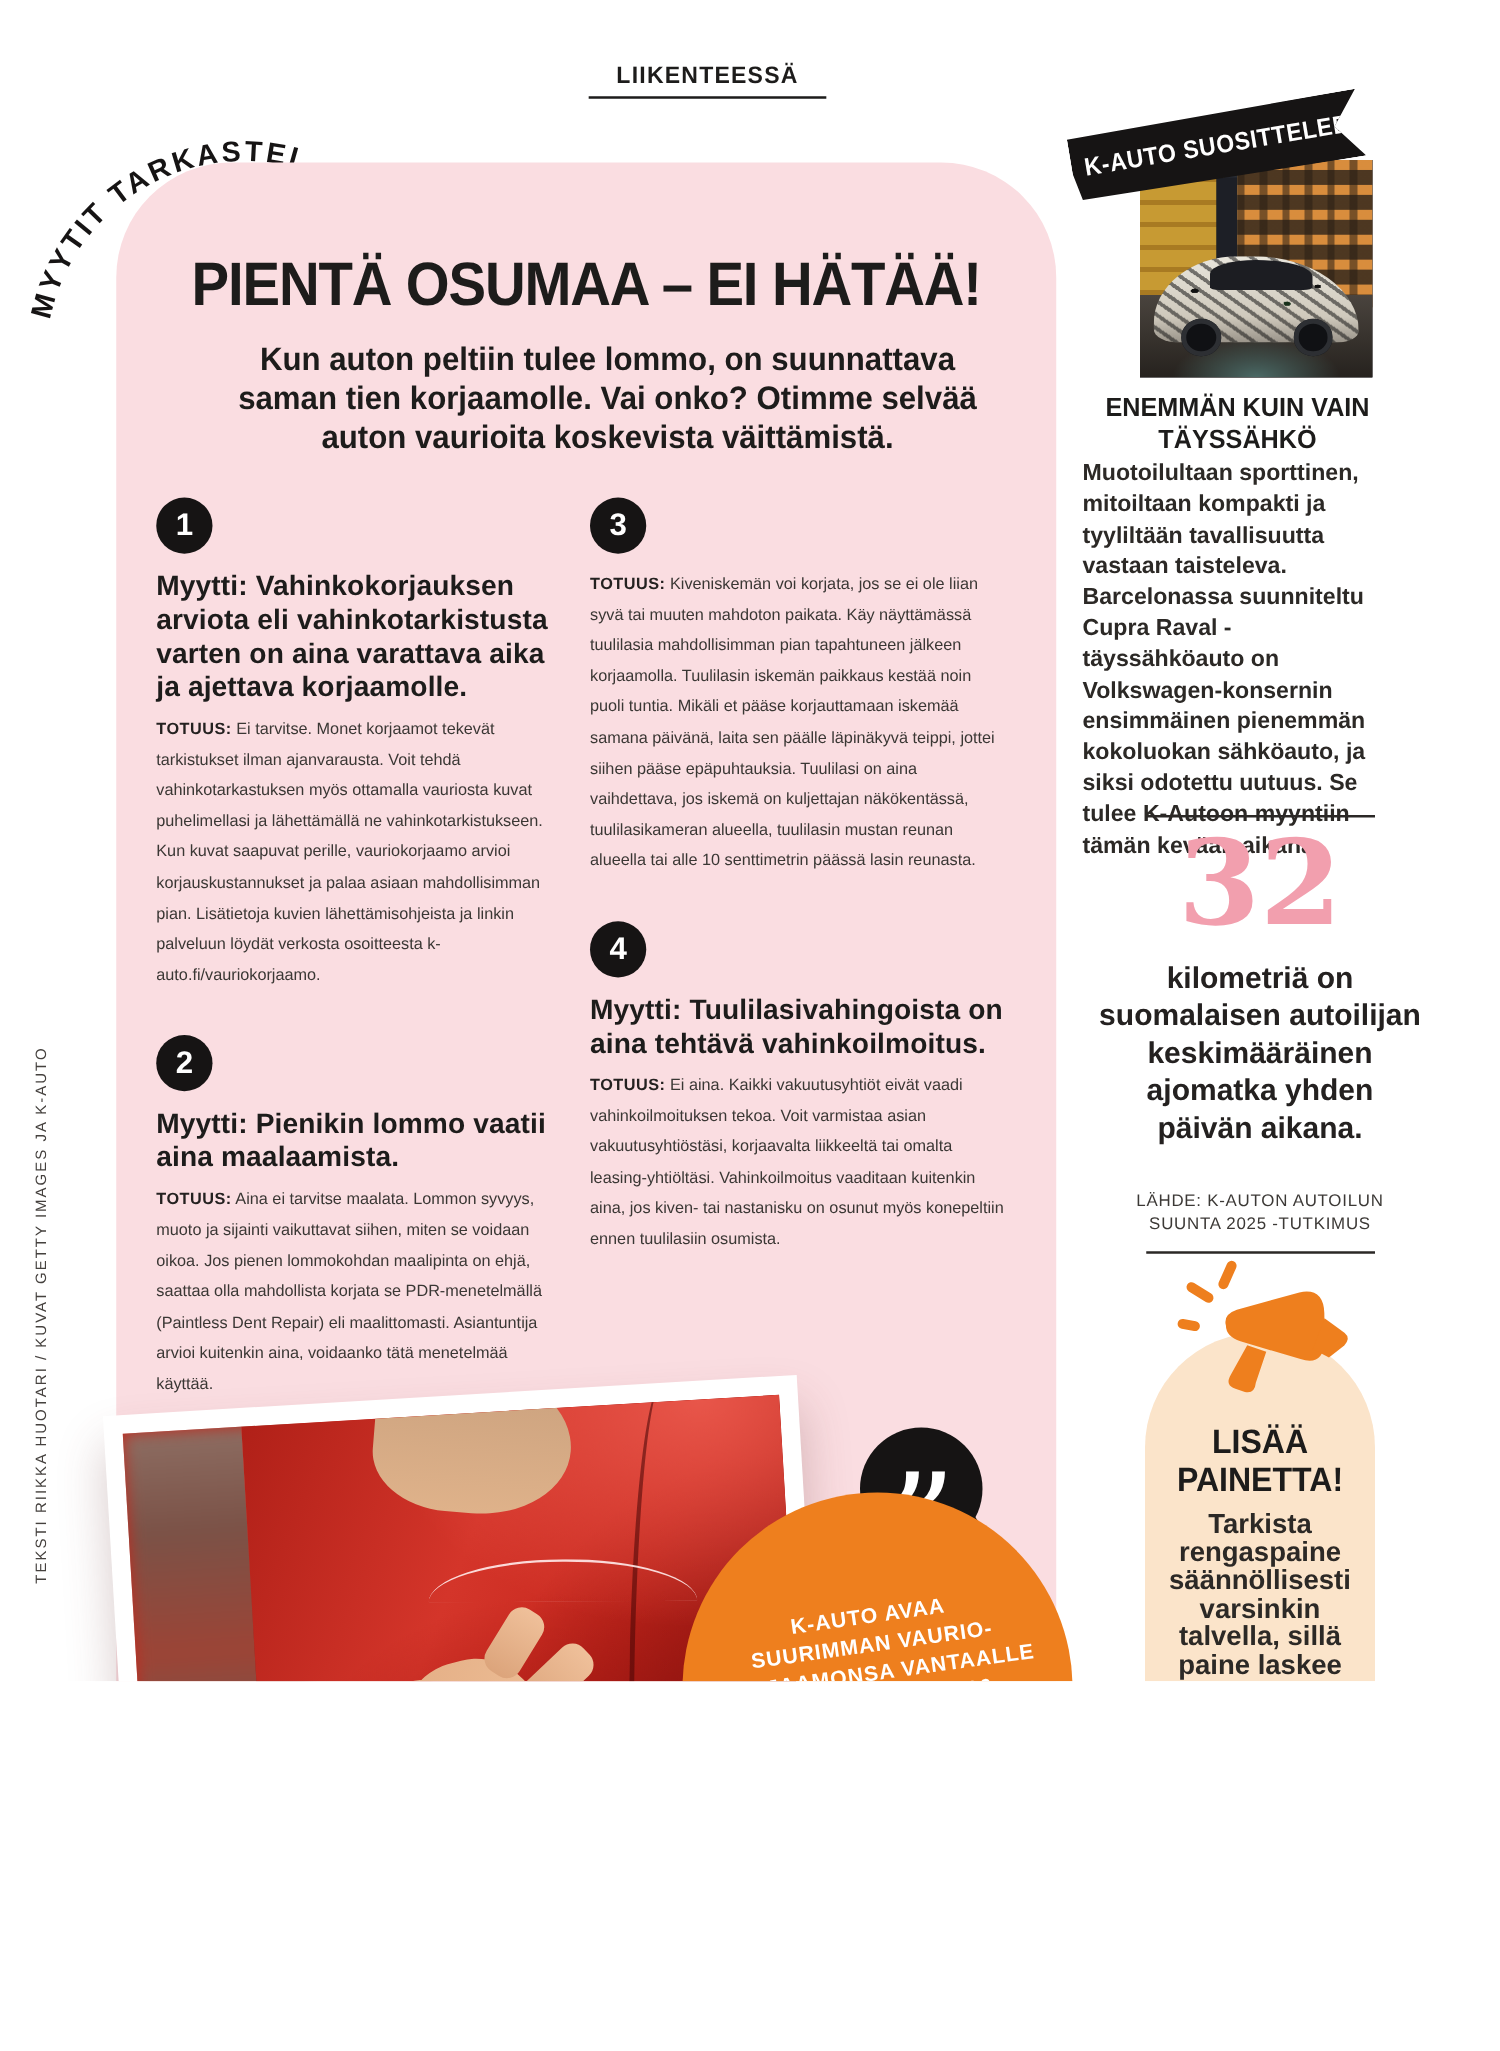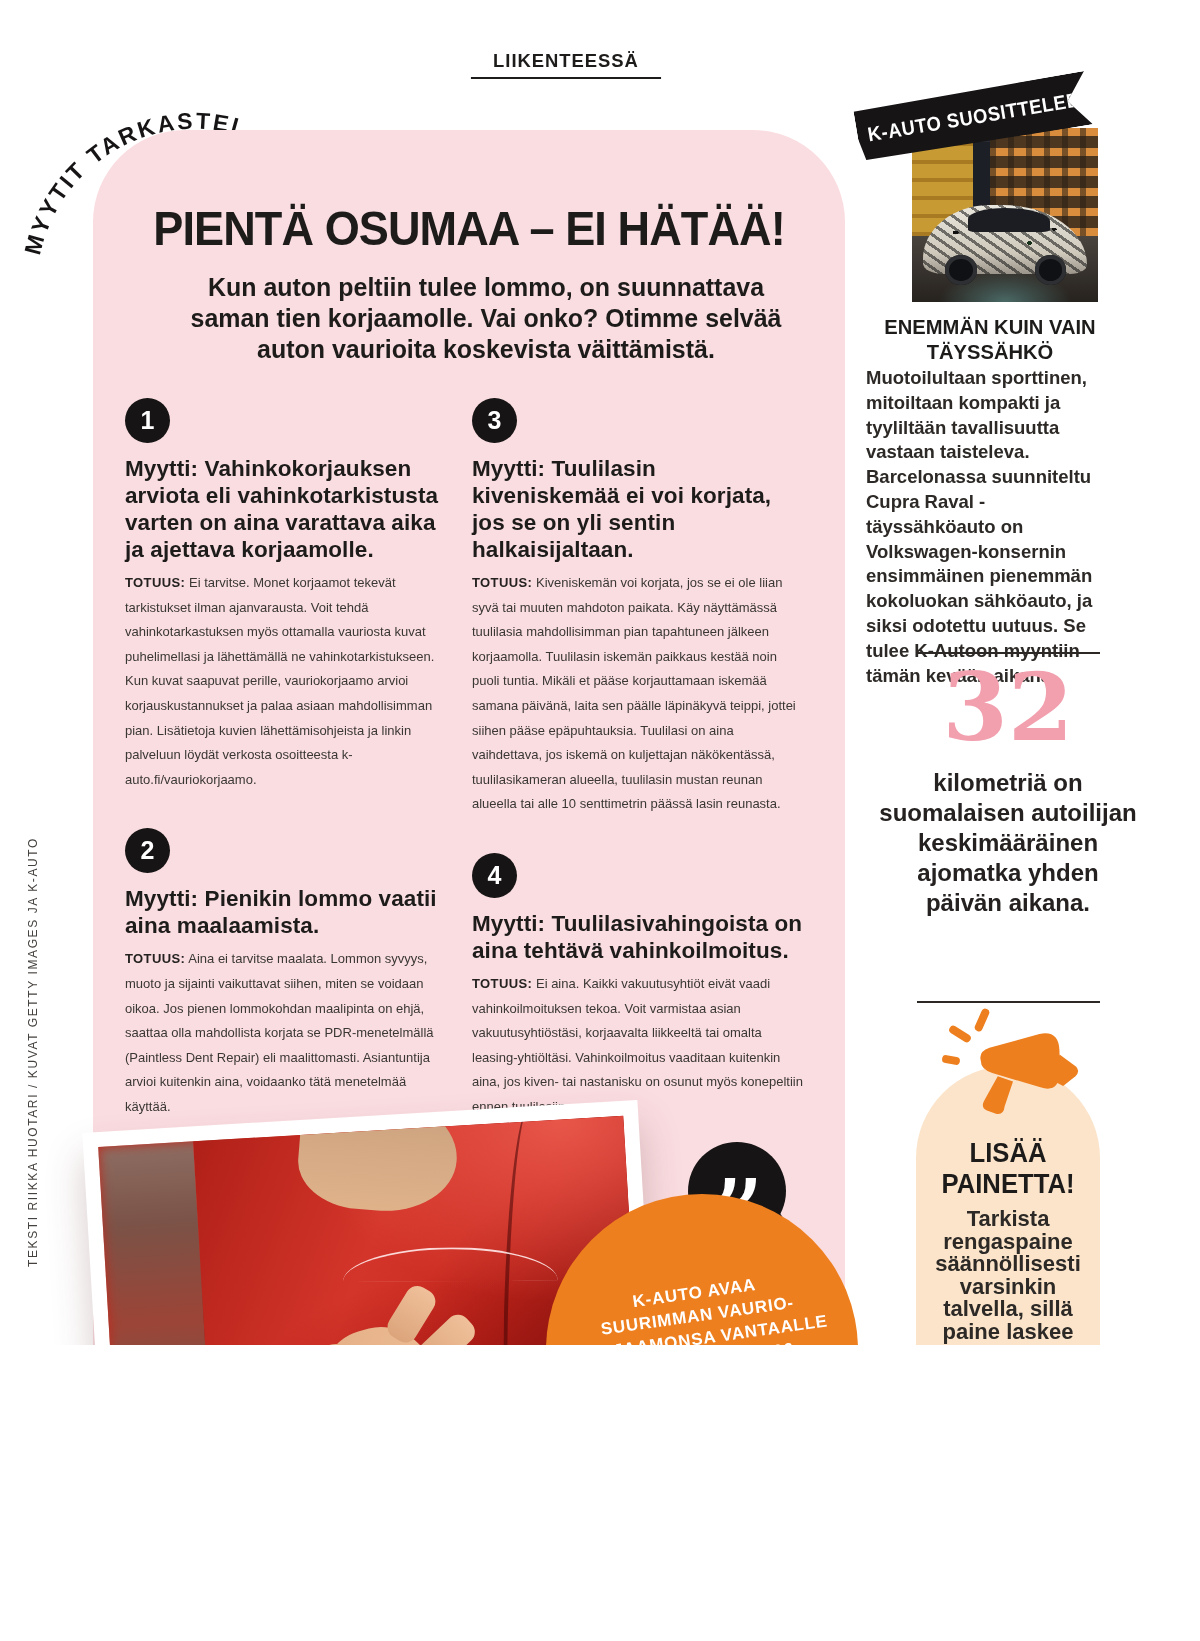--- a/index.html
+++ b/index.html
@@ -195,21 +195,20 @@
       <div class="myth-truth">
         <b>TOTUUS:</b>
         <span>Aina ei tarvitse maalata. Lommon syvyys, muoto ja sijainti vaikuttavat siihen, miten se voidaan oikoa. Jos pienen lommokohdan maalipinta on ehjä, saattaa olla mahdollista korjata se PDR-menetelmällä (Paintless Dent Repair) eli maalittomasti. Asiantuntija arvioi kuitenkin aina, voidaanko tätä menetelmää käyttää.</span>
       </div>
     </div>
   </div>
 
   <div class="col col-2">
     <div class="myth-block">
       <div class="myth-badge">3</div>
-      <div class="myth-claim">Myytti: Tuulilasin kiveniskemää ei voi korjata, jos se on yli sentin halkaisijaltaan.</div>
       <div class="myth-truth">
         <b>TOTUUS:</b>
         <span>Kiveniskemän voi korjata, jos se ei ole liian syvä tai muuten mahdoton paikata. Käy näyttämässä tuulilasia mahdollisimman pian tapahtuneen jälkeen korjaamolla. Tuulilasin iskemän paikkaus kestää noin puoli tuntia. Mikäli et pääse korjauttamaan iskemää samana päivänä, laita sen päälle läpinäkyvä teippi, jottei siihen pääse epäpuhtauksia. Tuulilasi on aina vaihdettava, jos iskemä on kuljettajan näkökentässä, tuulilasikameran alueella, tuulilasin mustan reunan alueella tai alle 10 senttimetrin päässä lasin reunasta.</span>
       </div>
     </div>
     <div class="myth-block">
       <div class="myth-badge">4</div>
       <div class="myth-claim">Myytti: Tuulilasivahingoista on aina tehtävä vahinkoilmoitus.</div>
       <div class="myth-truth">
         <b>TOTUUS:</b>
@@ -273,20 +272,24 @@
   <div class="rec-heading">
     <div>ENEMMÄN KUIN VAIN</div>
     <div>TÄYSSÄHKÖ</div>
   </div>
   <div class="rec-body">Muotoilultaan sporttinen, mitoiltaan kompakti ja tyyliltään tavallisuutta vastaan taisteleva. Barcelonassa suunniteltu Cupra Raval -täyssähköauto on Volkswagen-konsernin ensimmäinen pienemmän kokoluokan sähköauto, ja siksi odotettu uutuus. Se tulee K-Autoon myyntiin tämän kevään aikana.</div>
 
   <div class="divider div-1"></div>
 
   <div class="stat-number">32</div>
   <div class="stat-text">kilometriä on suomalaisen autoilijan keskimääräinen ajomatka yhden päivän aikana.</div>
+  <div class="stat-source">
+    <div>LÄHDE: K-AUTON AUTOILUN</div>
+    <div>SUUNTA 2025 -TUTKIMUS</div>
+  </div>
 
   <div class="divider div-2"></div>
 
   <svg class="megaphone" width="160" height="130" viewBox="0 0 160 130">
     <g fill="#ee7f1e">
       <rect x="52" y="6" width="8" height="24" rx="4" transform="rotate(24 56 18)"></rect>
       <rect x="22" y="28" width="24" height="8" rx="4" transform="rotate(32 34 32)"></rect>
       <rect x="16" y="54" width="18" height="8" rx="4" transform="rotate(10 25 58)"></rect>
       <g transform="rotate(12 90 75)">
         <path d="M52 66 Q48 58 58 52 L104 28 Q122 20 127 40 L132 62 Q135 82 116 80 L66 76 Q54 75 52 66 Z"></path>

